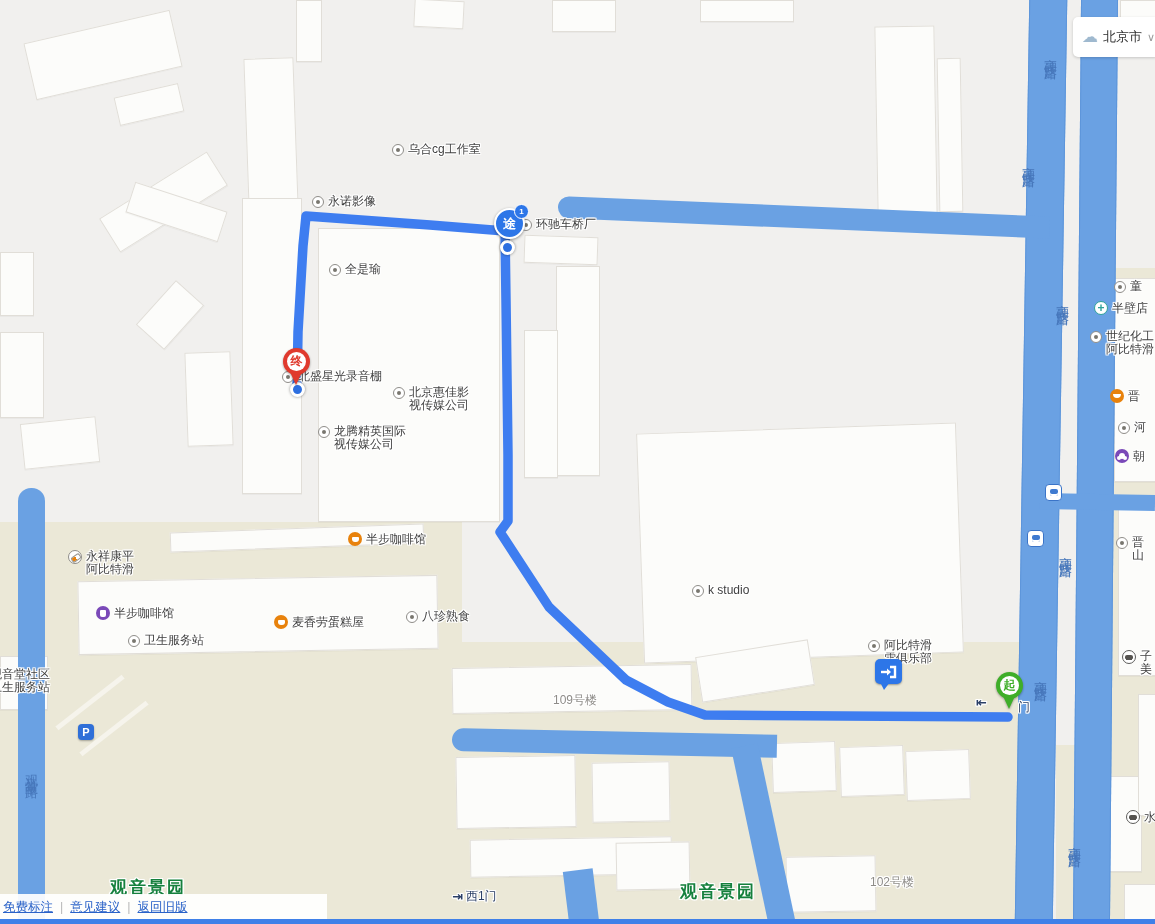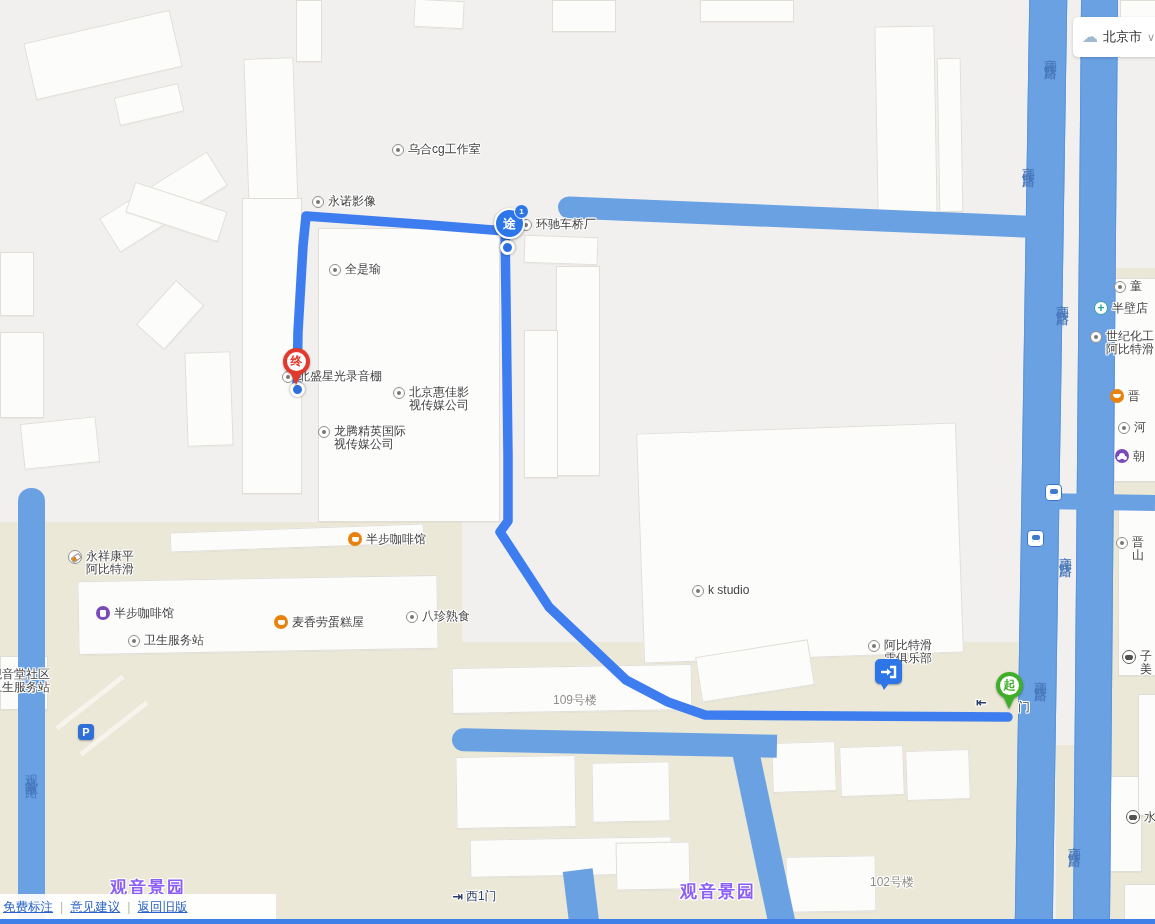--- a/index.html
+++ b/index.html
@@ -35,21 +35,21 @@
   .hosp-icon{width:14px;height:14px;border-radius:50%;background:#fff;border:1px solid #2fa39a;color:#2fa39a;
         font-size:12px;font-weight:bold;display:flex;align-items:center;justify-content:center;line-height:10px;}
   .car-icon{width:14px;height:14px;border-radius:50%;background:#fff;border:1px solid #5c5c5a;display:flex;align-items:center;justify-content:center;}
   .car-icon::after{content:'';width:8px;height:4px;background:#55534f;border-radius:2px 2px 1px 1px;box-shadow:0 2px 0 -1px #55534f;}
   .bus-icon{position:absolute;width:15px;height:15px;border-radius:4px;background:#fff;border:1px solid #3a74c8;
         display:flex;align-items:center;justify-content:center;}
   .bus-icon::after{content:'';width:8px;height:7px;background:#3f7ad0;border-radius:2px;box-shadow:inset 0 -2px 0 #fff;}
   .parking{position:absolute;width:16px;height:16px;border-radius:4px;background:#2f6fd8;color:#fff;font-weight:bold;
         font-size:11px;display:flex;align-items:center;justify-content:center;box-shadow:0 1px 2px rgba(0,0,0,.3);}
   .graylabel{position:absolute;font-size:12px;color:#8e8c88;white-space:nowrap;}
-  .arealabel{position:absolute;font-size:17px;font-weight:bold;color:#8b5cf6;letter-spacing:2px;white-space:nowrap;}
+  .arealabel{position:absolute;font-size:17px;font-weight:bold;color:#15803d;letter-spacing:2px;white-space:nowrap;}
   .gate{position:absolute;display:flex;align-items:center;gap:3px;color:#2b3f66;font-size:12px;white-space:nowrap;}
   .gate-glyph{font-weight:bold;font-size:13px;line-height:12px;}
   .pin{position:absolute;width:27px;height:39px;filter:drop-shadow(0 1px 1px rgba(0,0,0,.35));}
   .pin .head{position:absolute;left:0;top:0;width:27px;height:27px;border-radius:50%;display:flex;align-items:center;justify-content:center;}
   .pin .inner{width:19px;height:19px;border-radius:50%;background:#fff;display:flex;align-items:center;justify-content:center;
         font-size:12px;font-weight:bold;}
   .pin .tail{position:absolute;top:24px;left:7px;width:0;height:0;border-left:6.5px solid transparent;border-right:6.5px solid transparent;border-top:13px solid;}
   .via-marker{position:absolute;width:27px;height:27px;border-radius:50%;background:#2d76e8;border:2px solid #fff;
         color:#fff;font-weight:bold;font-size:13px;display:flex;align-items:center;justify-content:center;
         box-shadow:0 1px 3px rgba(0,0,0,.4);}
@@ -57,21 +57,21 @@
         border:1.5px solid #fff;color:#fff;font-size:8px;display:flex;align-items:center;justify-content:center;}
   .rdot{position:absolute;width:9px;height:9px;border-radius:50%;background:#2d6fe0;border:3px solid #fff;box-shadow:0 0 3px rgba(0,0,0,.45);}
   .enter-marker{position:absolute;width:27px;height:25px;border-radius:5px;background:#2d76e8;box-shadow:0 1px 2px rgba(0,0,0,.35);
         display:flex;align-items:center;justify-content:center;}
   .enter-marker .tail{position:absolute;left:5px;top:23px;width:0;height:0;border-left:4px solid transparent;border-right:6px solid transparent;border-top:8px solid #2d76e8;}
   .weather{position:absolute;left:1073px;top:17px;width:86px;height:40px;background:#fff;border-radius:5px;
         box-shadow:0 1px 3px rgba(0,0,0,.18);display:flex;align-items:center;gap:5px;padding-left:9px;box-sizing:border-box;
         font-size:13px;color:#333;}
   .cloud{color:#9fb9cf;font-size:16px;line-height:16px;}
   .chev{color:#999;font-size:11px;}
-  .linksbar{position:absolute;left:0;top:894px;width:276px;height:26px;background:rgba(255,255,255,.93);
+  .linksbar{position:absolute;left:0;top:894px;width:327px;height:26px;background:rgba(255,255,255,.93);
         display:flex;align-items:center;gap:7px;padding-left:3px;box-sizing:border-box;font-size:12.5px;}
   .linksbar a{color:#2a62c8;text-decoration:underline;cursor:pointer;}
   .linksbar .sep{color:#b9b9b9;}
   .bottombar{position:absolute;left:0;top:919px;width:1155px;height:5px;background:#3f80e8;}
 </style>
 </head>
 <body>
 
 <div id="map">
 

